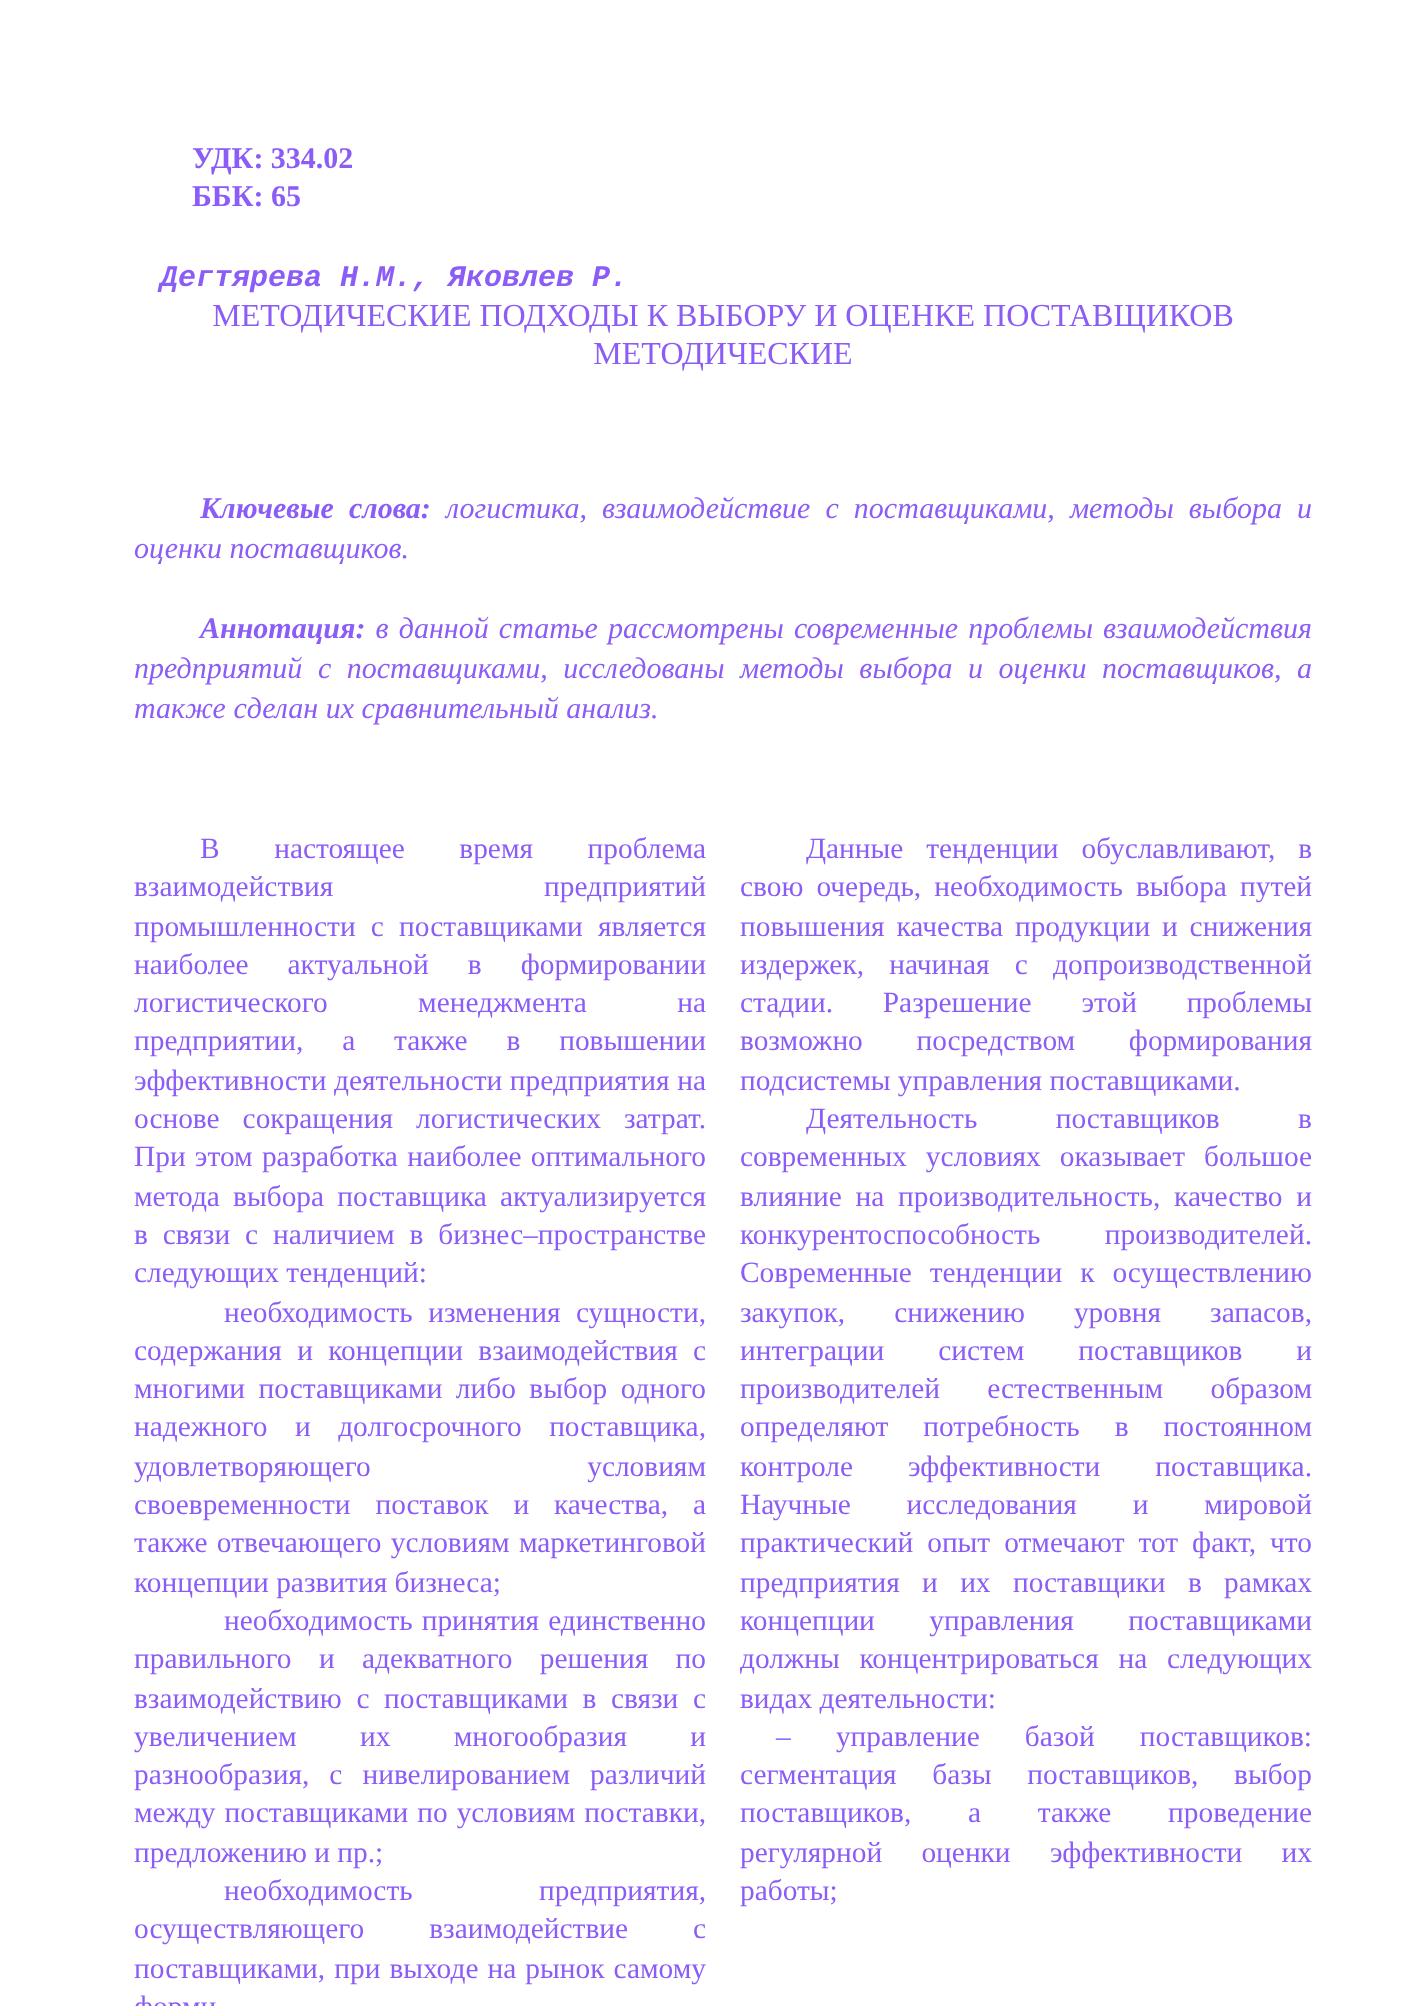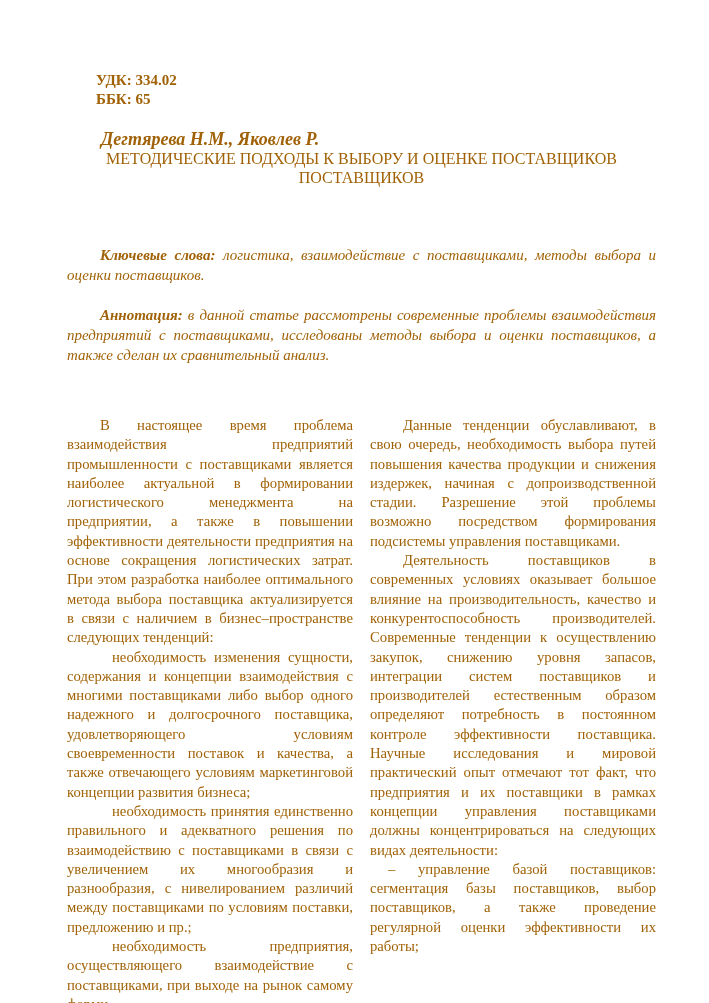--- a/index.html
+++ b/index.html
@@ -6,38 +6,39 @@
     margin: 0;
     padding: 0;
     background: #ffffff;
   }
   .page {
     position: relative;
     width: 709px;
     height: 1003px;
     box-sizing: border-box;
     background: #ffffff;
-    color: #a16207;
+    color: #8b5cf6;
     font-family: "Liberation Serif", "DejaVu Serif", serif;
     padding: 71px 53px 0 67px;
     overflow: hidden;
   }
   .meta {
     margin-left: 29px;
     font-size: 15px;
     line-height: 19px;
     font-weight: bold;
   }
   .authors {
-    margin-left: 34px;
+    margin-left: 13px;
     margin-top: 21px;
-    font-size: 18px;
+    font-size: 15px;
     line-height: 19px;
     font-weight: bold;
     font-style: italic;
+    font-family: Liberation Mono, monospace;
   }
   .title {
     text-align: center;
     font-size: 16px;
     line-height: 19px;
     font-weight: normal;
   }
   .abstract {
     margin: 0;
     font-size: 15px;
@@ -86,21 +87,21 @@
 
 <div class="page">
 
   <div class="meta">УДК: 334.02</div>
   <div class="meta">ББК: 65</div>
 
   <div class="authors">Дегтярева Н.М., Яковлев Р.</div>
 
   <div class="title">
     <span>МЕТОДИЧЕСКИЕ ПОДХОДЫ К ВЫБОРУ И ОЦЕНКЕ ПОСТАВЩИКОВ</span><br>
-    <span>ПОСТАВЩИКОВ</span>
+    <span>МЕТОДИЧЕСКИЕ</span>
   </div>
 
   <p class="abstract keywords"><span class="lead">Ключевые слова:</span><span> логистика, взаимодействие с поставщиками, методы выбора и оценки поставщиков.</span></p>
 
   <p class="abstract annotation"><span class="lead">Аннотация:</span><span> в данной статье рассмотрены современные проблемы взаимодействия предприятий с поставщиками, исследованы методы выбора и оценки поставщиков, а также сделан их сравнительный анализ.</span></p>
 
   <div class="columns">
 
     <div class="col">
       <p>В настоящее время проблема взаимодействия предприятий промышленности с поставщиками является наиболее актуальной в формировании логистического менеджмента на предприятии, а также в повышении эффективности деятельности предприятия на основе сокращения логистических затрат. При этом разработка наиболее оптимального метода выбора поставщика актуализируется в связи с наличием в бизнес–пространстве следующих тенденций:</p>

